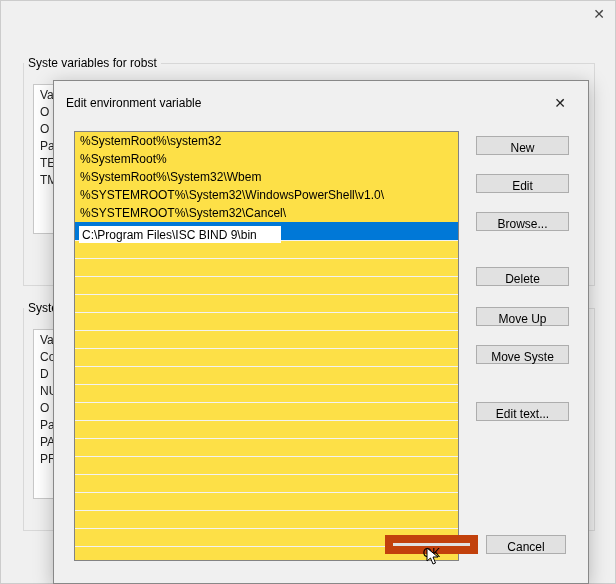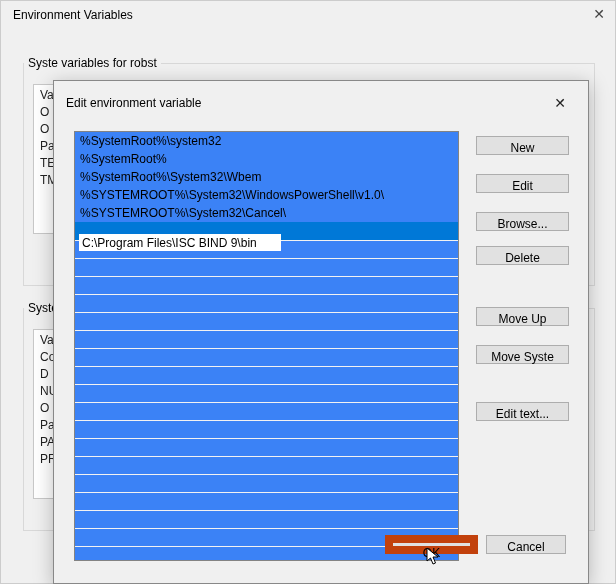--- a/index.html
+++ b/index.html
@@ -24,61 +24,60 @@
 
     .fg-window {
       position: absolute; top: 80px; left: 53px; width: 536px; height: 504px;
       background: #f0f0f0; border: 1px solid #888; box-shadow: 0 4px 18px rgba(0,0,0,0.25);
     }
     .fg-titlebar { height: 30px; padding: 22px 12px; color: #000; display: flex; justify-content: space-between; align-items: center; }
     .fg-close { font-size: 14px; color: #222; padding: 4px 10px; cursor: pointer; }
 
     .list-container {
       position: absolute; top: 50px; left: 20px; width: 385px; height: 430px;
-      border: 1px solid #838383; background: #3b82f6; overflow: hidden;
+      border: 1px solid #838383; background: #fde047; overflow: hidden;
     }
     .list-item {
       height: 18px; line-height: 18px; padding: 0 5px; color: #000; white-space: nowrap;
       border-bottom: 1px solid transparent;
     }
     .list-grid-row { height: 18px; border-top: 1px solid #f2f2f2; }
     .list-item.selected {
       background: #0078d7; color: #fff; position: relative;
     }
     .edit-field {
-      position: absolute; top: 12px; left: 4px; width: calc(50% + 10px); height: 17px;
+      position: absolute; top: 4px; left: 4px; width: calc(50% + 10px); height: 17px;
       background: #fff; color: #000; border: 1px solid #fff; outline: none; font: inherit;
       padding: 0 2px;
     }
 
     .btn {
       position: absolute; width: 93px; height: 19px; background: #e1e1e1;
       border: 1px solid #adadad; color: #000; cursor: default; text-align: center; line-height: 23px;
     }
     .btn-focus { border: 8px solid #c2410c; line-height: 21px; }
     .btn-col { left: 422px; }
     .btn-new { top: 55px; }
     .btn-edit { top: 93px; }
     .btn-browse { top: 131px; }
-    .btn-delete { top: 165px; }
+    .btn-delete { top: 186px; }
     .btn-moveup { top: 226px; }
     .btn-movedown { top: 264px; }
     .btn-edittext { top: 321px; }
     .btn-ok { left: 331px; top: 454px; }
     .btn-cancel { left: 432px; top: 454px; width: 80px; }
 
     .cursor {
       position: absolute; top: 466px; left: 372px; width: 16px; height: 20px; pointer-events: none;
     }
   </style>
 </head>
 <body>
 
 <div class="bg-window">
-  <div class="bg-titlebar">Environment Variables</div>
   <div class="bg-close">✕</div>
 
   <fieldset class="bg-fieldset bg-fs1">
     <legend>Syste variables for robst</legend>
     <div class="bg-list">
       <div class="bg-row">Va</div>
       <div class="bg-row">O</div>
       <div class="bg-row">O</div>
       <div class="bg-row">Pa</div>
       <div class="bg-row">TE</div>

